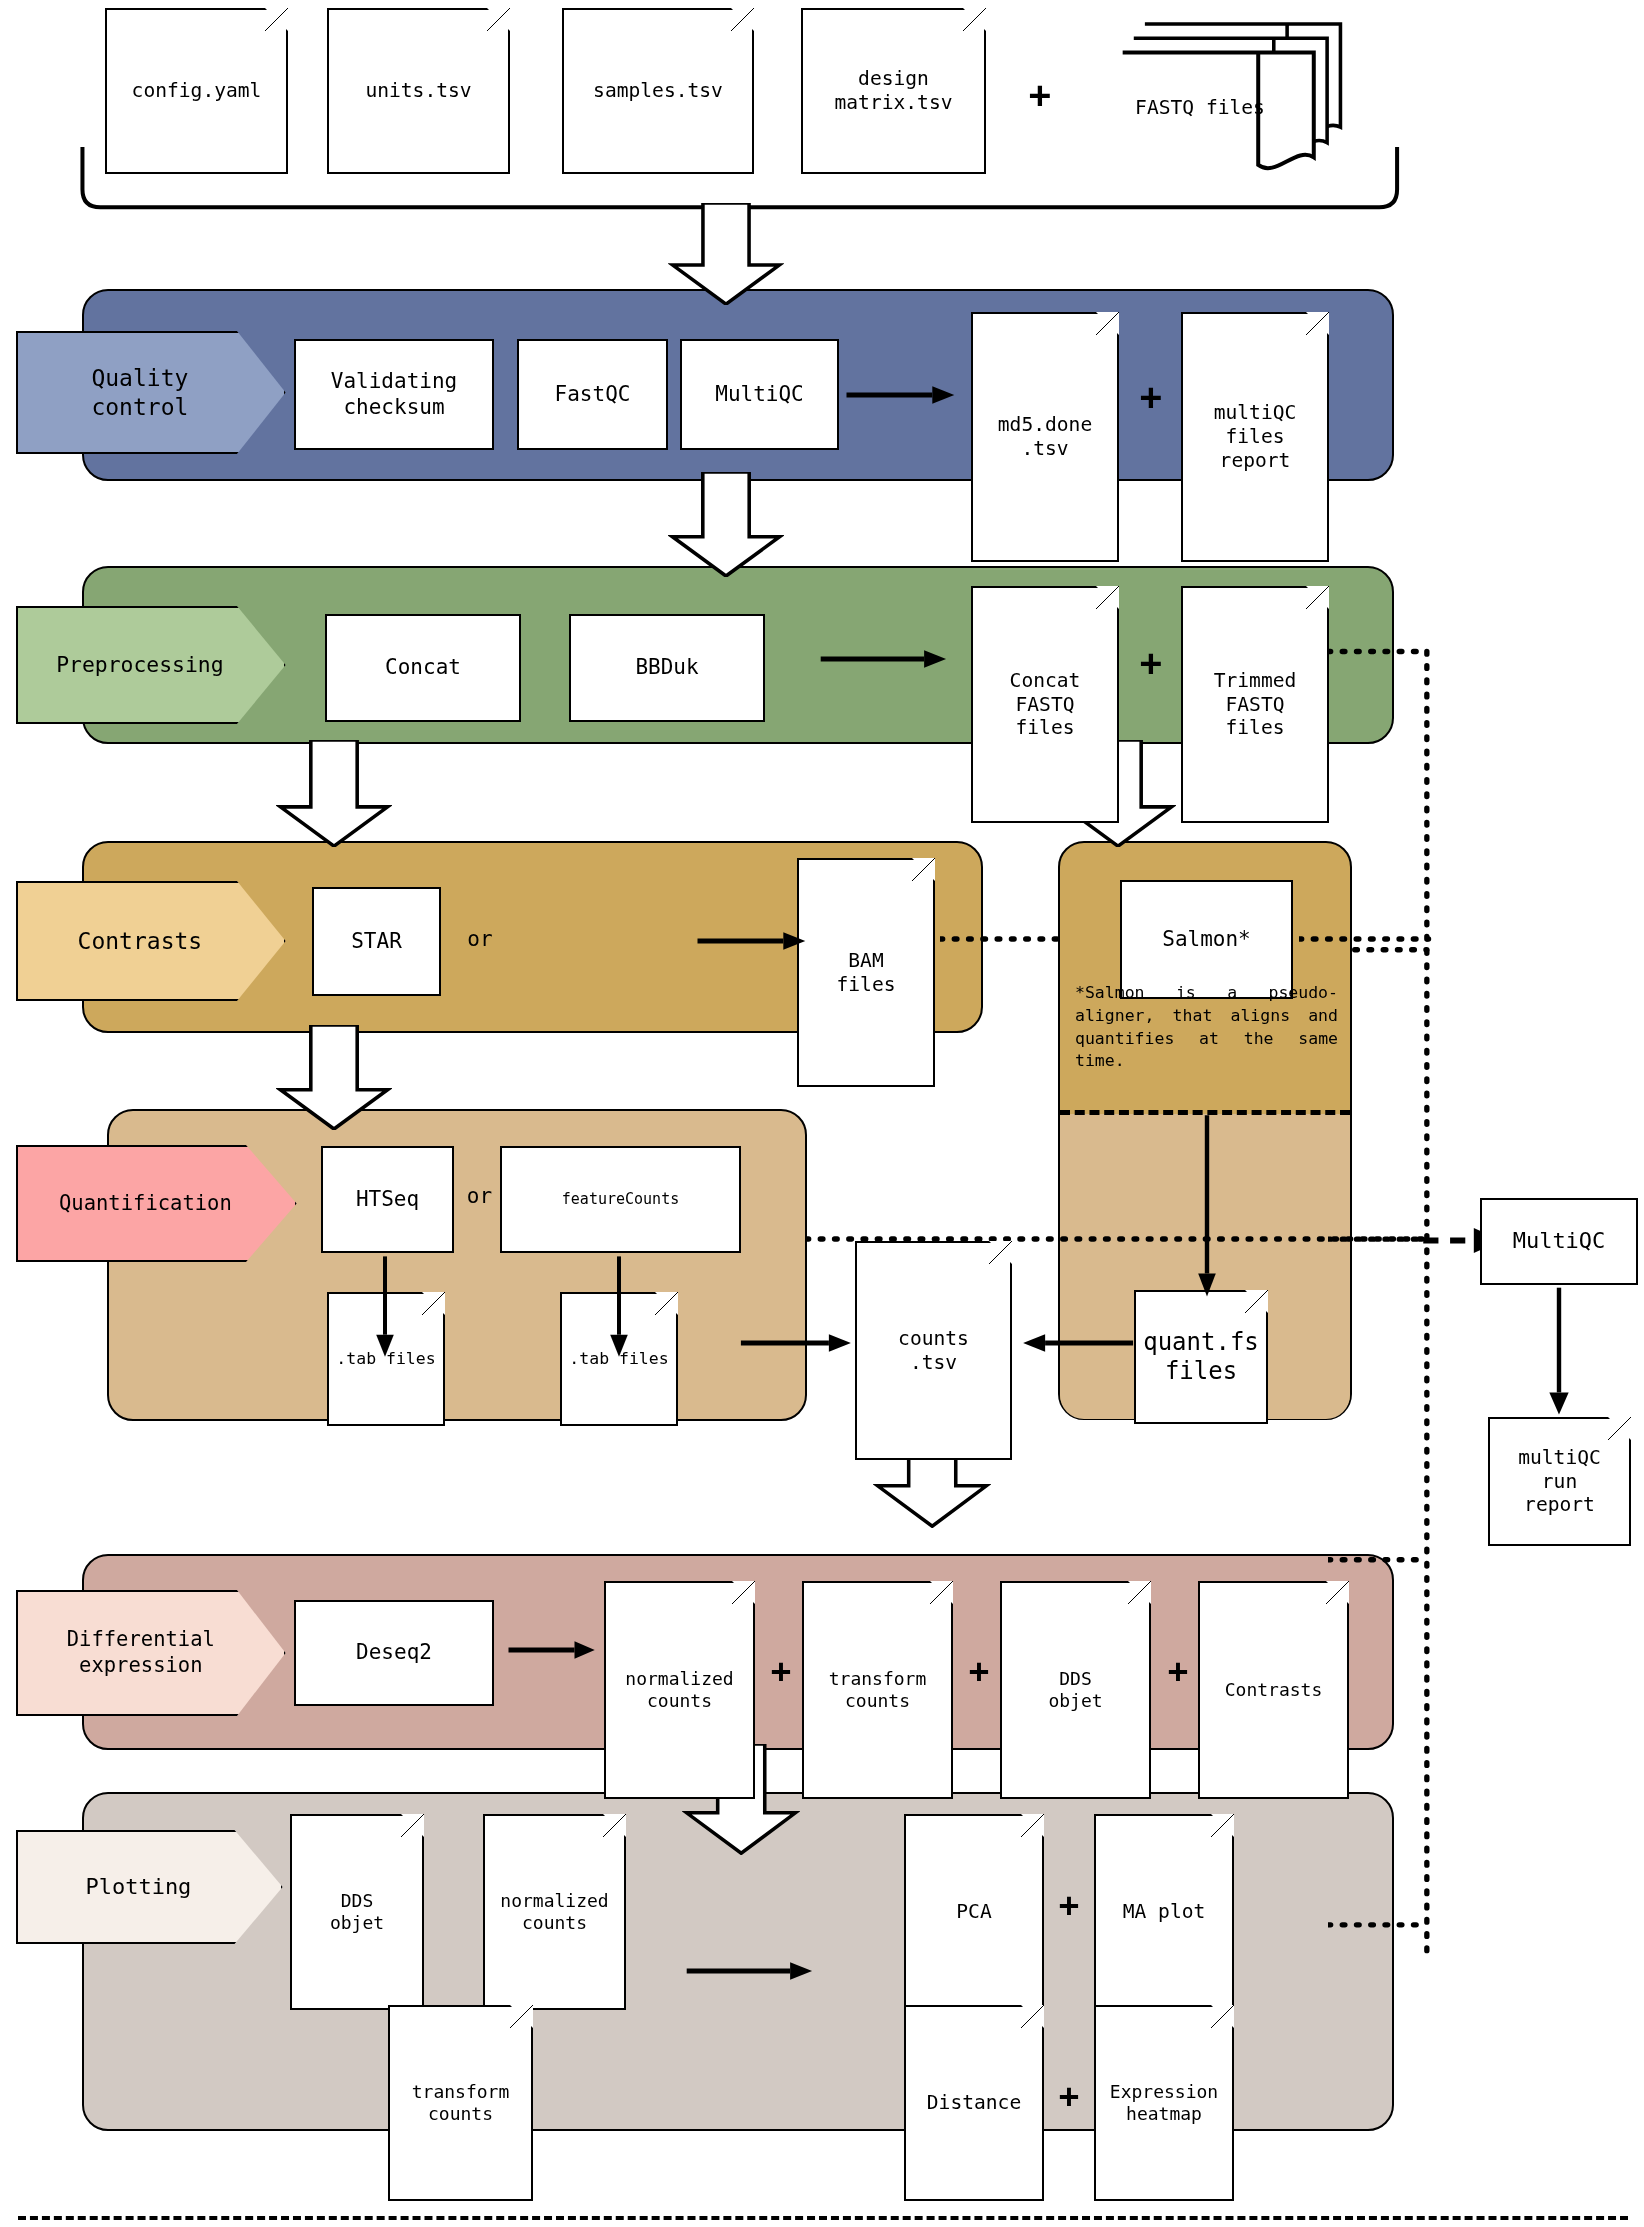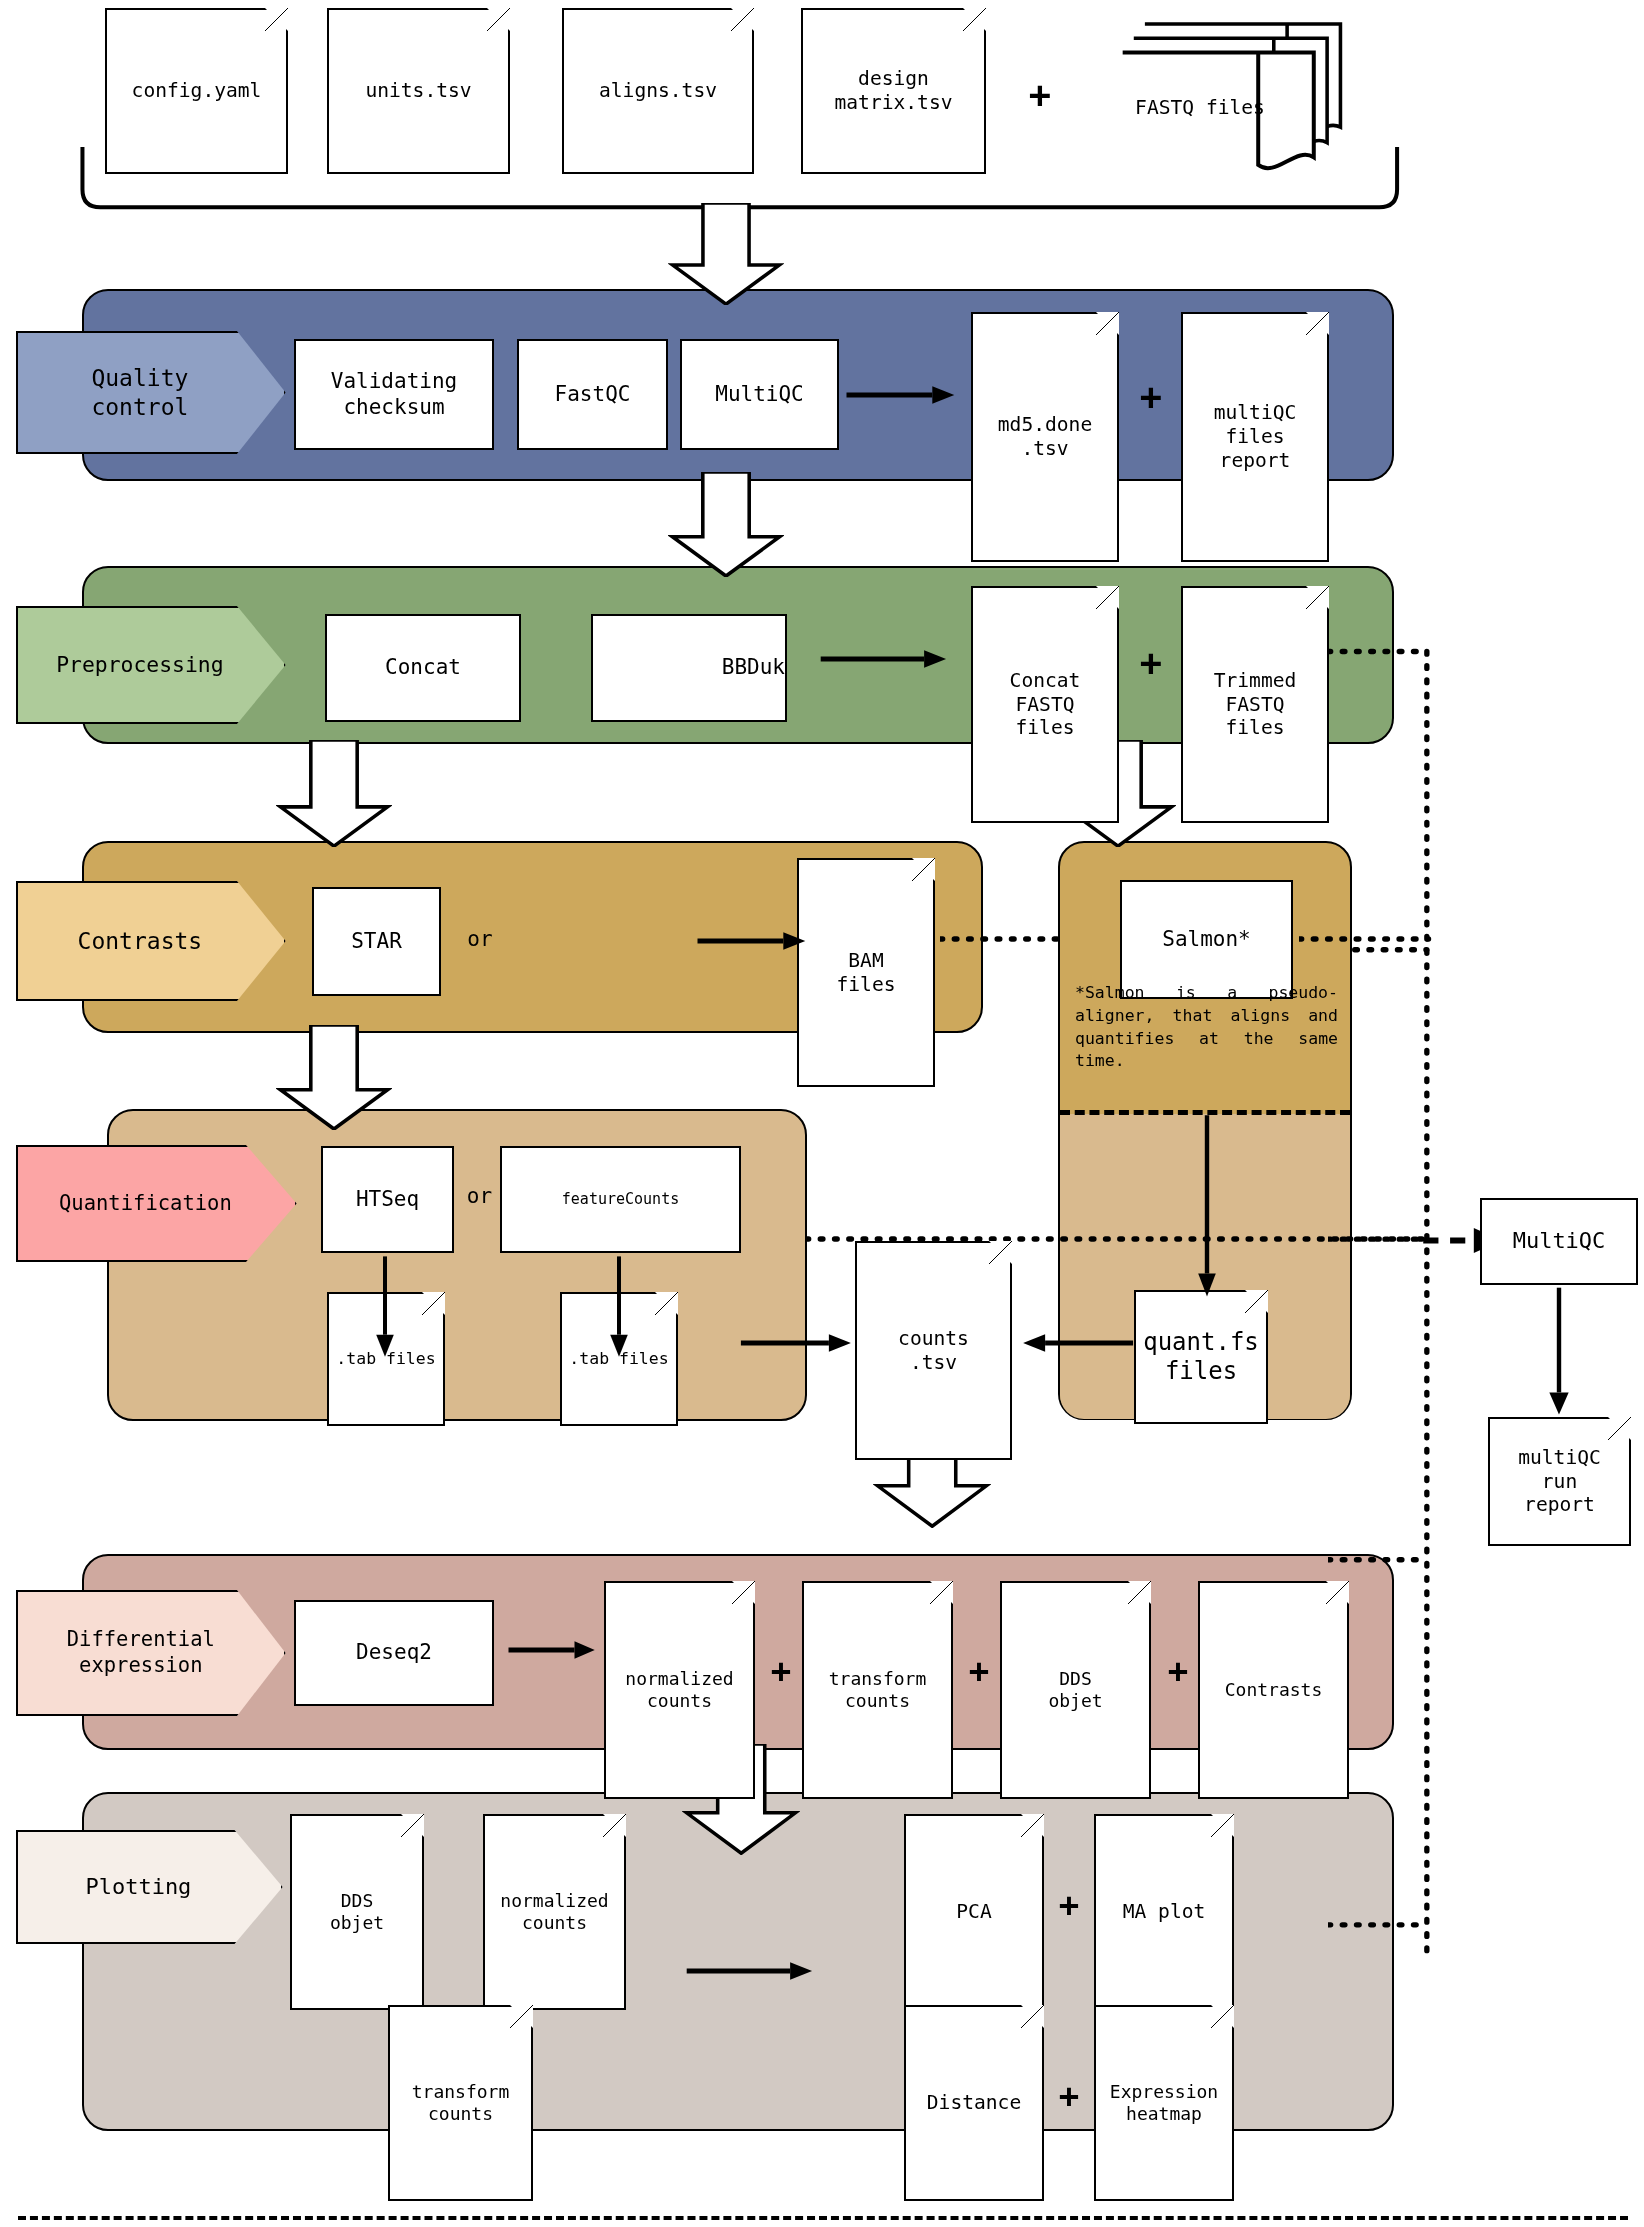--- a/index.html
+++ b/index.html
@@ -94,21 +94,21 @@
     <span style="white-space:pre-line;">config.yaml</span>
   </div>
 
   <div class="doc" style="left:327px; top:8px; width:183px; height:166px; font-size:19.6px;">
     <span class="fold"></span>
     <span style="white-space:pre-line;">units.tsv</span>
   </div>
 
   <div class="doc" style="left:562px; top:8px; width:192px; height:166px; font-size:19.6px;">
     <span class="fold"></span>
-    <span style="white-space:pre-line;">aligns.tsv</span>
+    <span style="white-space:pre-line;">samples.tsv</span>
   </div>
 
   <div class="doc" style="left:801px; top:8px; width:185px; height:166px; font-size:19.6px;">
     <span class="fold"></span>
     <span style="white-space:pre-line;">design
 matrix.tsv</span>
   </div>
 
   <div class="plus" style="left:1020px; top:74px; width:40px; font-size:37px;">+</div>
 
@@ -173,21 +173,21 @@
 
   <div class="band" style="left:82px; top:566px; width:1312px; height:178px; background:#86a673;"></div>
 
   <div class="stage-label" style="left:15.6px; top:606px; width:270px; height:118px; background:#aecb9a; font-size:21.4px;">
     <span style="white-space:pre-line; margin-right:21.4px;">Preprocessing</span>
   </div>
 
   <div class="tool" style="left:325px; top:614px; width:196px; height:108px; font-size:21px;">
     <span style="white-space:pre-line;">Concat</span>
   </div>
-  <div class="tool" style="left:591px; top:614px; width:196px; height:108px; font-size:21px;justify-content:flex-end;">
+  <div class="tool" style="left:569px; top:614px; width:196px; height:108px; font-size:21px;">
     <span style="white-space:pre-line;">BBDuk</span>
   </div>
 
   <svg class="thin-arrow" style="left:820px; top:648px;" width="129" height="22" viewBox="0 0 290 50">
     <line x1="0" y1="25" x2="235" y2="25" stroke="#000" stroke-width="11"></line>
     <path d="M235,5 L285,25 L235,45 Z" fill="#000"></path>
   </svg>
 
   <div class="doc" style="left:971px; top:586px; width:148px; height:237px; font-size:19.6px;">
     <span class="fold"></span>

